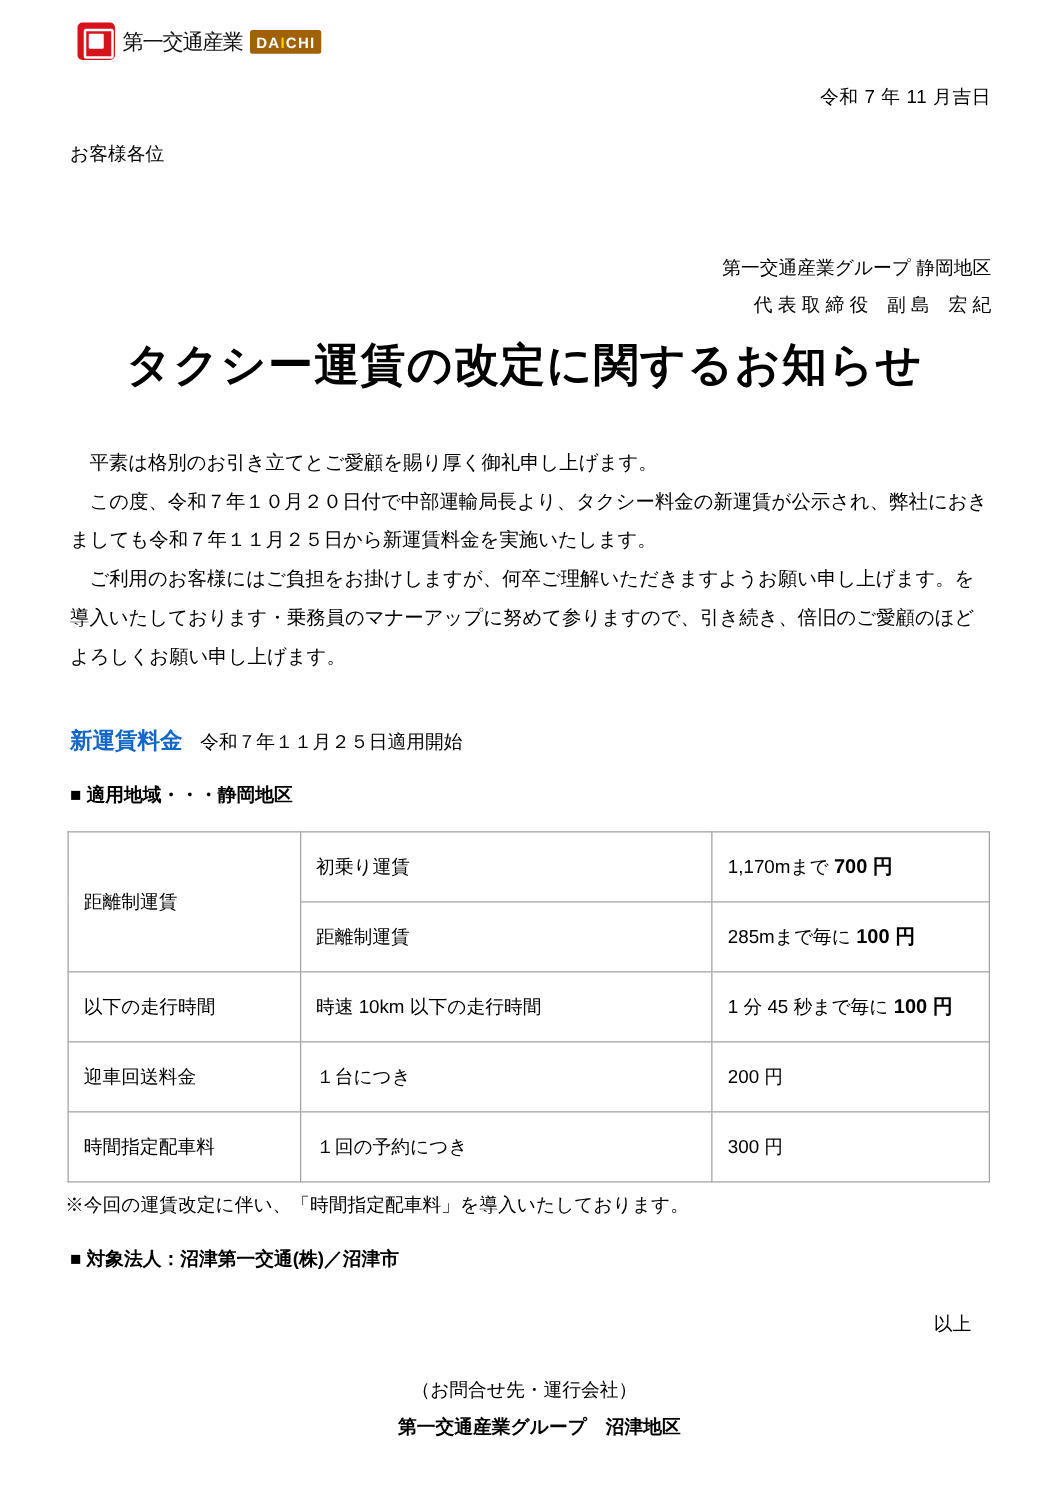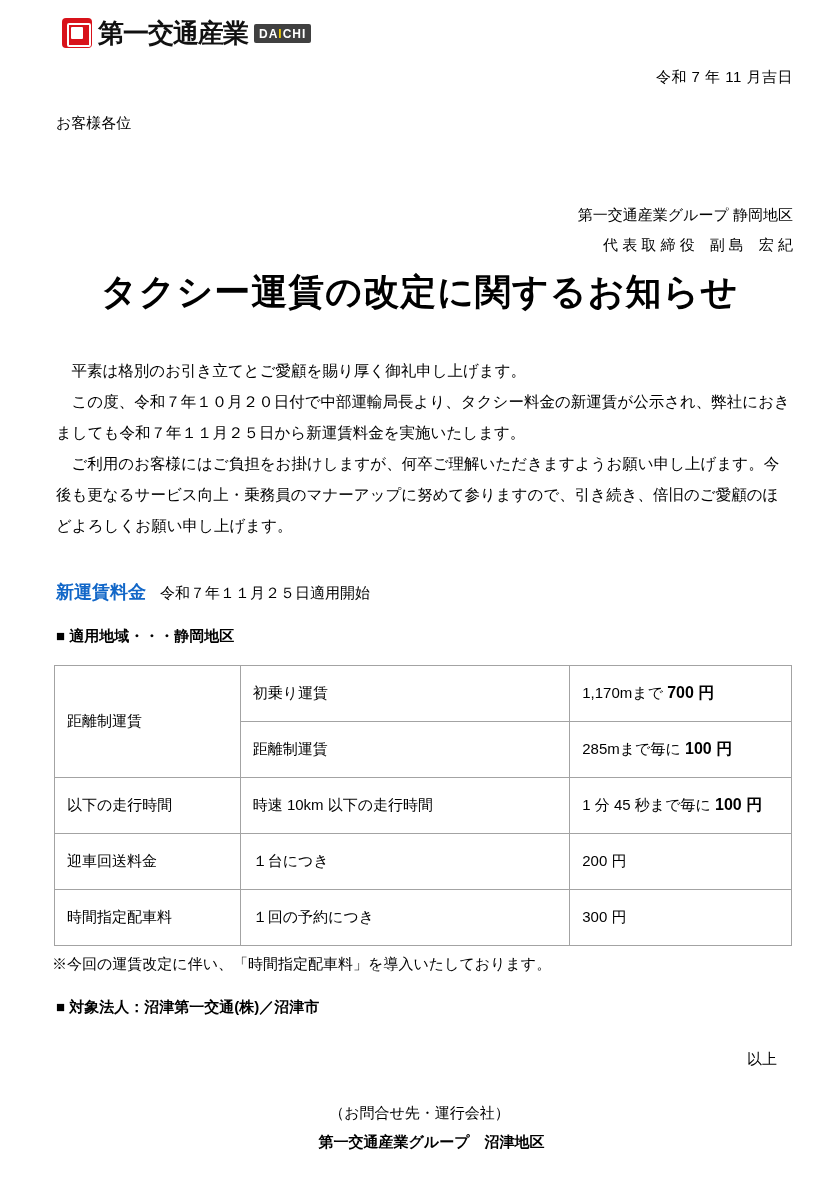--- a/index.html
+++ b/index.html
@@ -47,30 +47,30 @@
   }
   .logo-mark::after {
     content: "";
     position: absolute;
     left: 9px; top: 9px;
     width: 12px; height: 12px;
     background: #ffffff;
     border-radius: 1px;
   }
   .logo-text {
-    font-size: 26px;
-    font-weight: bold;
+    font-size: 17px;
+    font-weight: normal;
     letter-spacing: -1px;
     color: #111111;
     line-height: 1;
     white-space: nowrap;
   }
   .logo-badge {
     display: inline-block;
-    background: #404040;
+    background: #a16207;
     color: #ffffff;
     font-size: 12px;
     font-weight: bold;
     letter-spacing: 1px;
     padding: 4px 5px 3px 5px;
     border-radius: 2px;
     line-height: 1;
   }
   .logo-badge .ichi { color: #f5d000; }
 
@@ -217,21 +217,21 @@
   <div class="sender-block">
     <div>第一交通産業グループ 静岡地区</div>
     <div>代 表 取 締 役　副 島　宏 紀</div>
   </div>
 
   <div class="doc-title">タクシー運賃の改定に関するお知らせ</div>
 
   <div class="body-copy">
     <p>平素は格別のお引き立てとご愛顧を賜り厚く御礼申し上げます。</p>
     <p>この度、令和７年１０月２０日付で中部運輸局長より、タクシー料金の新運賃が公示され、弊社におきましても令和７年１１月２５日から新運賃料金を実施いたします。</p>
-    <p>ご利用のお客様にはご負担をお掛けしますが、何卒ご理解いただきますようお願い申し上げます。今後も更なるサービス向上・乗務員のマナーアップに努めて参りますので、引き続き、倍旧のご愛顧のほどよろしくお願い申し上げます。</p>
+    <p>ご利用のお客様にはご負担をお掛けしますが、何卒ご理解いただきますようお願い申し上げます。を導入いたしております・乗務員のマナーアップに努めて参りますので、引き続き、倍旧のご愛顧のほどよろしくお願い申し上げます。</p>
   </div>
 
   <div class="fare-head">
     <span class="main">新運賃料金</span>
     <span class="sub">令和７年１１月２５日適用開始</span>
   </div>
 
   <div class="region-line">■ 適用地域・・・静岡地区</div>
 
   <table class="fare-table">

